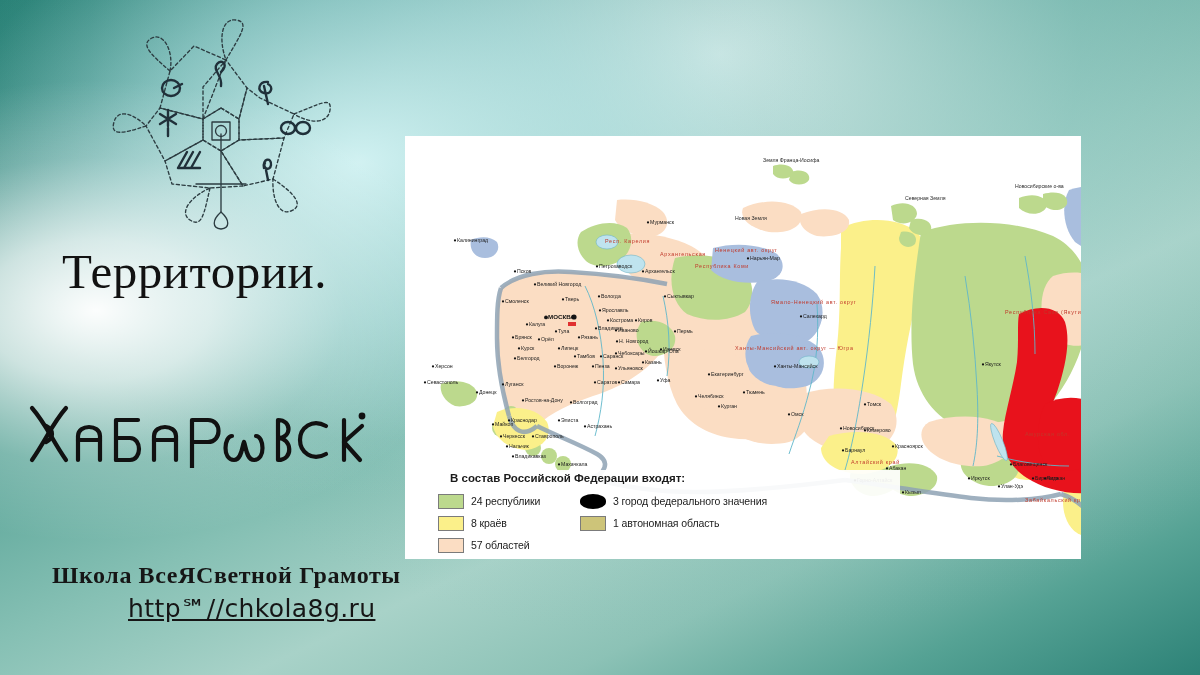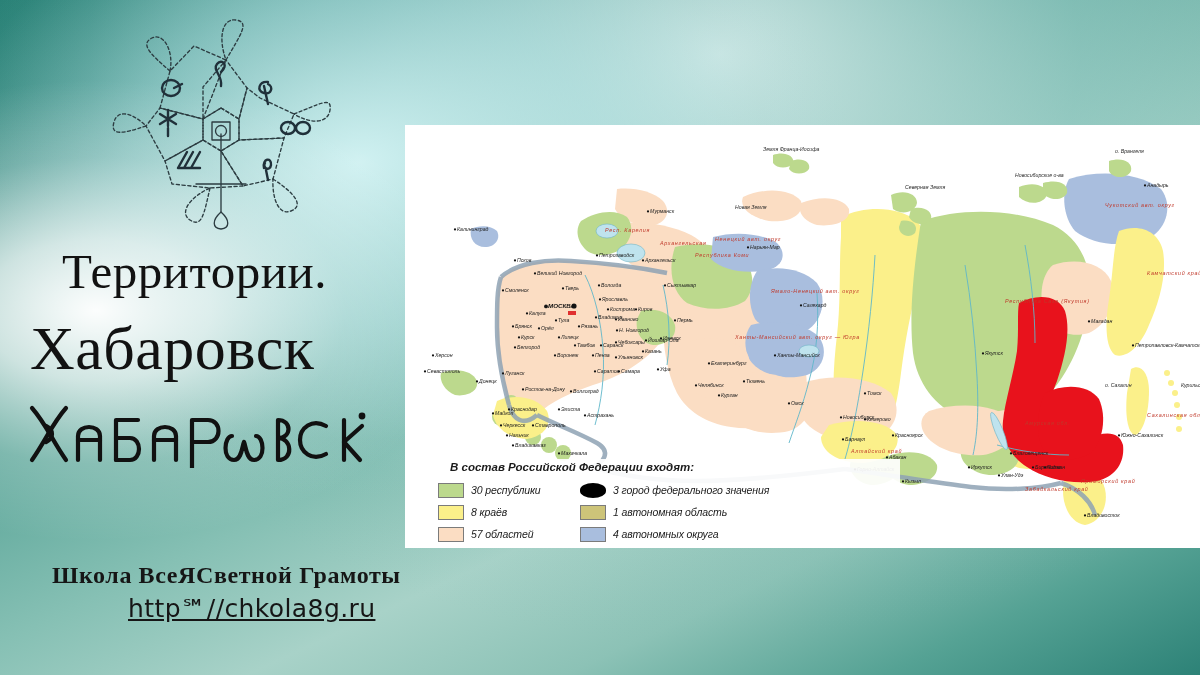--- a/index.html
+++ b/index.html
@@ -29,22 +29,22 @@
 
   #vys-render{position:absolute;left:26px;top:396px;width:380px;height:72px;}
   #vys-render svg{width:100%;height:100%;display:block;}
 
   #footer-school{position:absolute;left:52px;top:562px;font-size:24px;color:#161616;letter-spacing:.6px;white-space:nowrap;font-weight:bold;}
   #footer-url{position:absolute;left:128px;top:594px;font-size:25px;color:#161616;white-space:nowrap;
               font-family:"DejaVu Sans", sans-serif;letter-spacing:.4px;text-decoration:underline;}
 
   
   #map-panel{
-    position:absolute;left:405px;top:125px;width:795px;height:423px;
-    background:#ffffff;overflow:hidden;font-style:italic;
+    position:absolute;left:405px;top:136px;width:676px;height:423px;
+    background:#ffffff;overflow:hidden;
   }
   #map-svg{position:absolute;left:0;top:0;width:795px;height:423px;display:block;}
 
   
   #legend{
     position:absolute;left:27px;top:334px;width:468px;height:83px;
     background:rgba(255,255,255,0.92);
     font-family:"Liberation Sans", sans-serif;color:#1b1b1b;
   }
   #legend-title{position:absolute;left:18px;top:2px;font-size:11.5px;font-weight:600;white-space:nowrap;}
@@ -105,21 +105,20 @@
         <path d="M156 152 c-2 -10 8 -11 7 -3 c-1 7 -9 3 -6 -2 M158 154 l2 10"></path>
         <path d="M70 152 l9 -16 M76 152 l9 -16 M83 152 l9 -16 M70 152 l22 0"></path>
         <path d="M60 110 l0 -16 M52 98 l16 10 M52 108 l16 -10 M60 112 l0 8"></path>
         <path d="M63 72 m-9 0 a9 8 0 1 0 18 0 a9 8 0 1 0 -18 0 M66 72 l8 -4"></path>
       </g>
     </svg>
   </div>
 
   <div class="title-line" id="t-territorii">Территории.</div>
 
-  <div class="title-line" id="t-city-cyr">Хабаровск</div>
 
   <div id="vys-render" title="ХАБАРОВСК">
     <svg viewBox="0 0 380 72" xmlns="http://www.w3.org/2000/svg">
       <g fill="none" stroke="#111111" stroke-width="4.2" stroke-linecap="round" stroke-linejoin="round">
 
         <path d="M6 12 C20 28 26 44 40 64"></path>
         <path d="M40 12 C26 28 20 44 6 64"></path>
         <path d="M20 30 C28 34 28 42 20 46"></path>
 
         <path d="M52 64 L52 40 C52 28 74 28 74 40 L74 64"></path>
@@ -519,42 +518,38 @@
           <text x="676" y="358" class="regT">Приморский край</text>
         </g>
     </svg>
 
     <div id="legend">
       <div id="legend-title">В состав Российской Федерации входят:</div>
 
       <div class="leg-col a">
         <div class="leg-row">
           <span class="sw rep"></span>
-          <span class="leg-txt">30 республики</span>
+          <span class="leg-txt">24 республики</span>
         </div>
         <div class="leg-row">
           <span class="sw kray"></span>
           <span class="leg-txt">8 краёв</span>
         </div>
         <div class="leg-row">
           <span class="sw obl"></span>
           <span class="leg-txt">57 областей</span>
         </div>
       </div>
 
       <div class="leg-col b">
         <div class="leg-row">
           <span class="sw fedcity"></span>
           <span class="leg-txt">3 город федерального значения</span>
         </div>
         <div class="leg-row">
           <span class="sw autobl"></span>
           <span class="leg-txt">1 автономная область</span>
         </div>
-        <div class="leg-row">
-          <span class="sw autokrug"></span>
-          <span class="leg-txt">4 автономных округа</span>
-        </div>
       </div>
     </div>
   </div>
 
 </div>
 
 </body></html>

